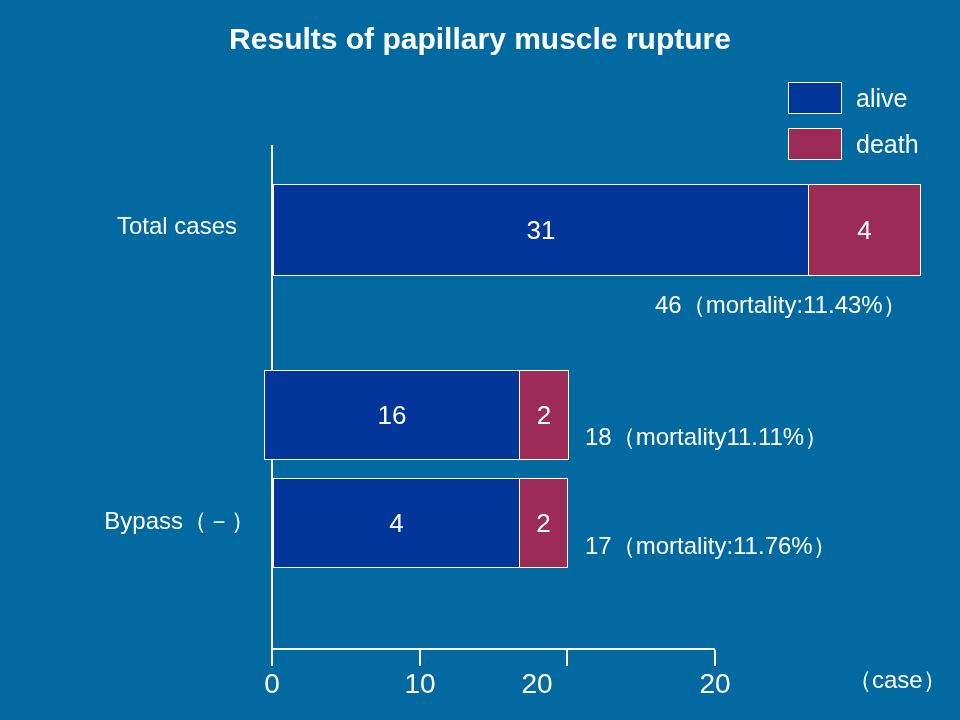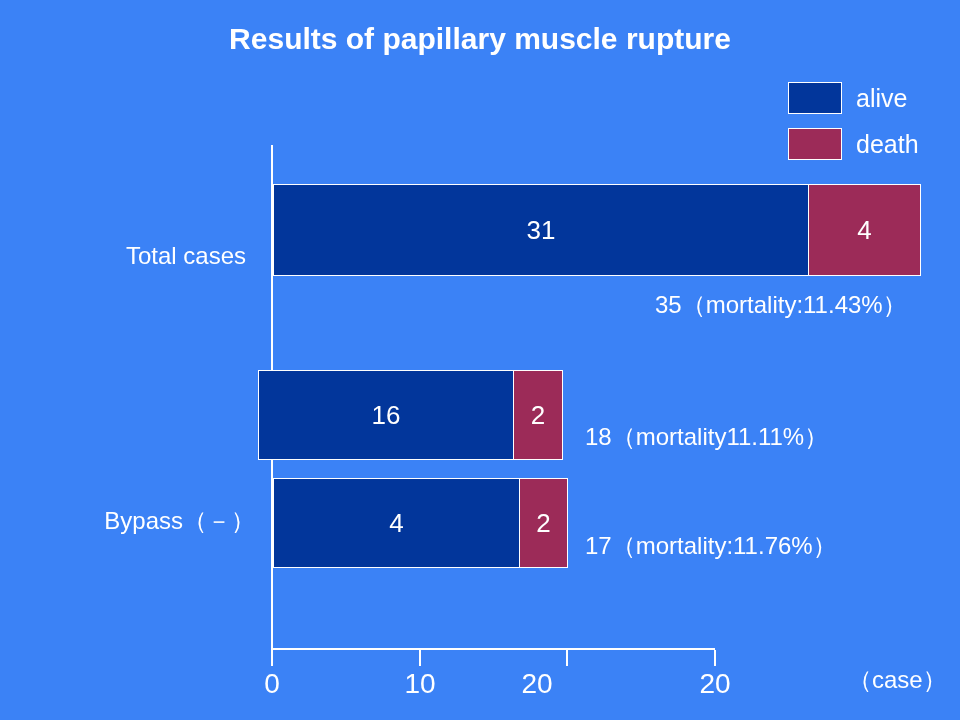--- a/index.html
+++ b/index.html
@@ -13,21 +13,21 @@
     overflow: hidden;
     font-family: "Liberation Sans", sans-serif;
     color: #ffffff;
     position: relative;
   }
   #slide {
     position: absolute;
     left: 0; top: 0;
     width: 960px;
     height: 720px;
-    background: #3b82f6;
+    background: #0369a1;
   }
 
   
   #chart-title {
     position: absolute;
     left: 0;
     top: 22px;
     width: 960px;
     text-align: center;
     font-size: 30px;
@@ -175,32 +175,32 @@
     <div class="x-tick" style="left:566px;"></div>
     <div class="x-tick" style="left:714px;"></div>
 
     <div class="x-tick-label" style="left:242px;">0</div>
     <div class="x-tick-label" style="left:390px;">10</div>
     <div class="x-tick-label" style="left:507px;">20</div>
     <div class="x-tick-label" style="left:685px;">20</div>
 
     <div id="x-axis-unit">（case）</div>
 
-    <div class="cat-label" style="left:86px; top:212px; width:160px;margin-top:30px;">Total cases</div>
+    <div class="cat-label" style="left:77px; top:212px; width:160px;">Total cases</div>
     <div class="bar-group" style="left:273px; top:184px; width:648px; height:92px;">
       <div class="bar-seg seg-alive" style="left:0px; width:536px;">
         <span class="bar-value">31</span>
       </div>
       <div class="bar-seg seg-death" style="left:535px; width:113px;">
         <span class="bar-value">4</span>
       </div>
     </div>
-    <div class="total-label" style="left:655px; top:289px;">35（mortality:11.43%）</div>
-
-    <div class="bar-group" style="left:258px; top:370px; width:305px; height:90px;">
+    <div class="total-label" style="left:655px; top:289px;">46（mortality:11.43%）</div>
+
+    <div class="bar-group" style="left:264px; top:370px; width:305px; height:90px;">
       <div class="bar-seg seg-alive" style="left:0px; width:256px;">
         <span class="bar-value">16</span>
       </div>
       <div class="bar-seg seg-death" style="left:255px; width:50px;">
         <span class="bar-value">2</span>
       </div>
     </div>
     <div class="total-label" style="left:585px; top:421px;">18（mortality11.11%）</div>
 
     <div class="cat-label" style="left:80px; top:505px; width:175px;">Bypass（－）</div>

